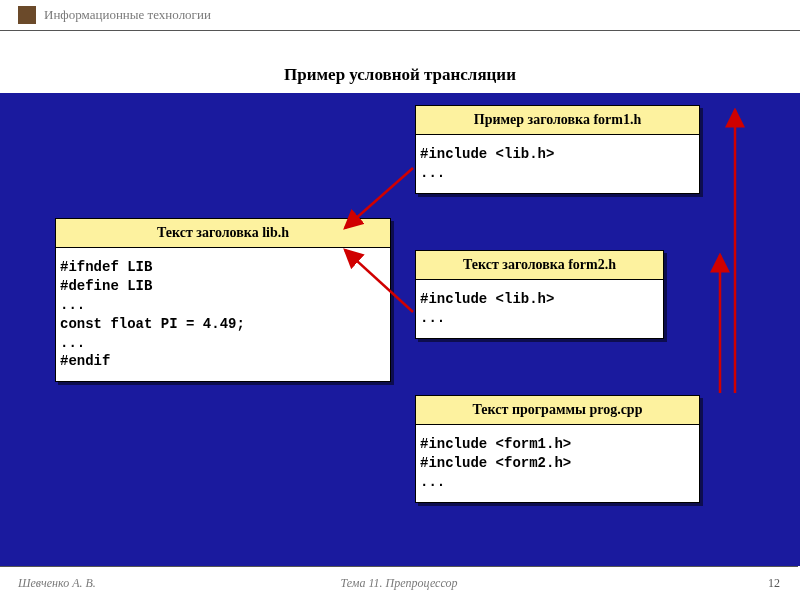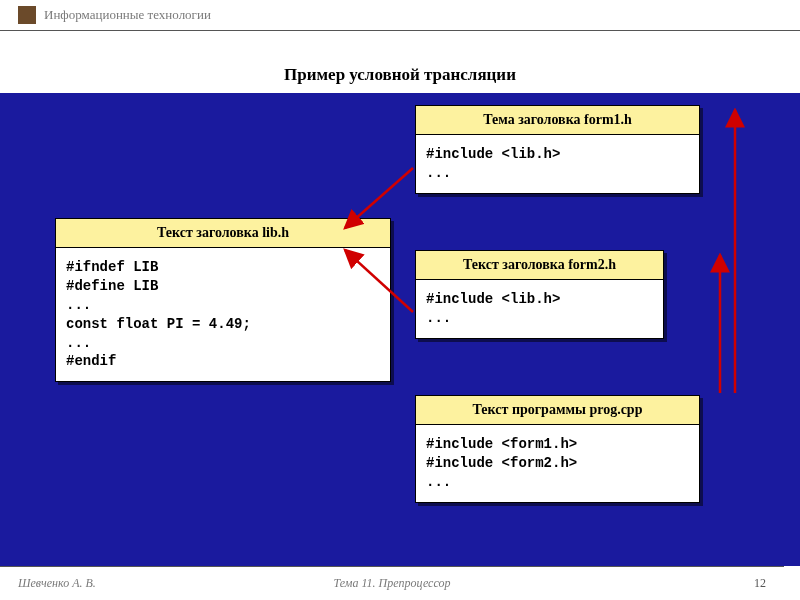--- a/index.html
+++ b/index.html
@@ -59,27 +59,27 @@
     border-bottom: 1px solid #000;
     text-align: center;
     font-weight: bold;
     font-size: 14px;
     padding: 6px 4px;
   }
   .box .bbody {
     font-family: "Courier New", monospace;
     font-size: 14px;
     font-weight: bold;
-    padding: 10px 10px;
+    padding: 10px 4px;
     white-space: pre;
     line-height: 1.35;
   }
   .footer {
     position: absolute;
-    left: 0; right: 16px; bottom: 0; height: 34px;
+    left: 0; right: 2px; bottom: 0; height: 34px;
     border-top: 1px solid #555;
     display: flex; align-items: center;
     font-style: italic;
     color: #7a7a7a;
     font-size: 12px;
   }
   .footer .author { position: absolute; left: 18px; }
   .footer .topic  { position: absolute; left: 50%; transform: translateX(-50%); }
   .footer .page   { position: absolute; right: 18px; font-style: normal; color: #555; }
   svg.arrows {
@@ -105,21 +105,21 @@
     <div class="bhead">Текст заголовка lib.h</div>
     <div class="bbody">#ifndef LIB
 #define LIB
 ...
 const float PI = 4.49;
 ...
 #endif</div>
   </div>
 
   <div class="box" style="left:415px; top:65px; width:285px;">
-    <div class="bhead">Тема заголовка form1.h</div>
+    <div class="bhead">Пример заголовка form1.h</div>
     <div class="bbody">#include &lt;lib.h&gt;
 ...</div>
   </div>
 
   <div class="box" style="left:415px; top:210px; width:249px;">
     <div class="bhead">Текст заголовка form2.h</div>
     <div class="bbody">#include &lt;lib.h&gt;
 ...</div>
   </div>
 

